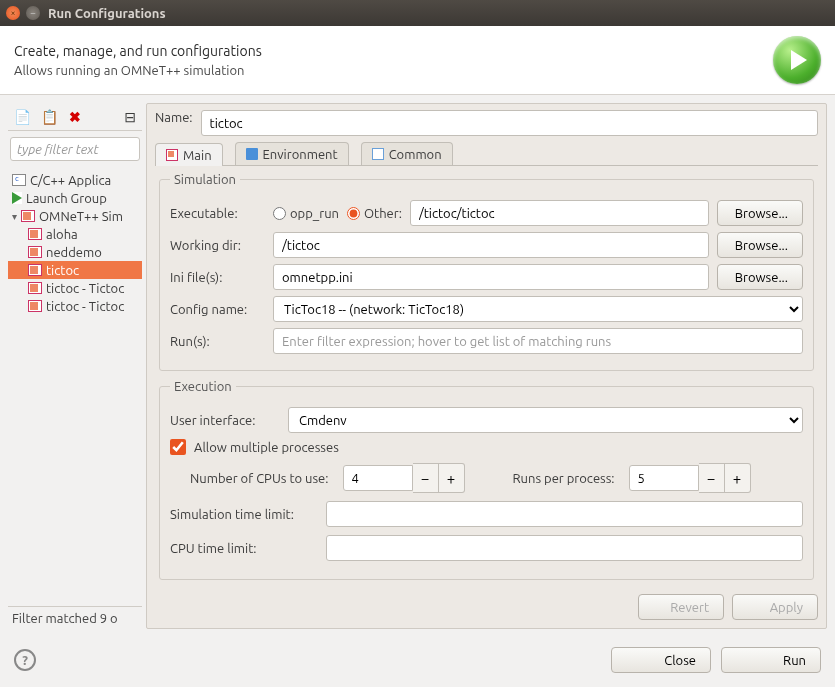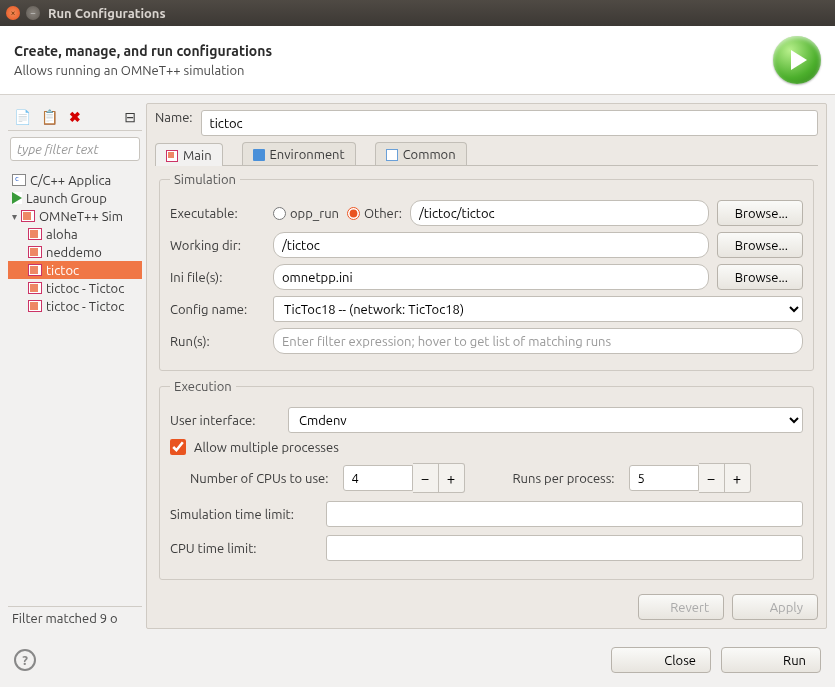--- a/index.html
+++ b/index.html
@@ -7,21 +7,21 @@
 
 .titlebar { height: 26px; background: linear-gradient(#4f4a44, #3c3834); display: flex; align-items: center; padding: 0 6px; gap: 8px; }
 .tb-btns { display: flex; gap: 6px; }
 .tb-btn { width: 14px; height: 14px; border-radius: 50%; display:flex;align-items:center;justify-content:center;font-size:9px;color:#5c2b00;}
 .tb-close { background: radial-gradient(#f28c59,#e95420); }
 .tb-min { background: radial-gradient(#8a847d,#5f5a54); color:#ccc;}
 .tb-title { color: #d9d4cf; font-weight: bold; font-size: 13px; }
 
 .header { padding: 10px 14px 10px 14px; background: #fff; border-bottom: 1px solid #d6d2cd; display:flex; align-items:center; }
 .header-text { flex:1; }
-.header h1 { font-size: 14px; font-weight: bold; color: #2b2b2b; }
+.header h1 { font-size: 14px; font-weight: normal; color: #2b2b2b; }
 .header p { font-size: 13px; color: #4a4a4a; margin-top: 4px; }
 .run-glyph { width:48px;height:48px;border-radius:50%;background:radial-gradient(circle at 35% 30%, #b8f08c, #4caf2c 60%, #2e7d1a);display:flex;align-items:center;justify-content:center;box-shadow:0 1px 2px rgba(0,0,0,.3), inset 0 2px 4px rgba(255,255,255,.6);}
 .run-glyph::after{content:"";border-left:16px solid #fff;border-top:10px solid transparent;border-bottom:10px solid transparent;margin-left:4px;}
 
 .body { display:flex; height: 542px; padding: 8px; gap: 4px;}
 .left { width: 134px; display:flex;flex-direction:column; }
 .toolbar { height: 28px; display:flex;align-items:center;gap:10px;padding:0 6px;border-bottom:1px solid #d0ccc6;}
 .toolbar span{font-size:14px;cursor:pointer;}
 .filter { margin:6px 2px; }
 .filter input { width:100%; padding:4px 6px; border:1px solid #c8c4be; border-radius:3px; background:#fff; font-style:italic;color:#888;}
@@ -35,34 +35,34 @@
 .ticon.cfg{background:#fff;border-color:#c36;}
 .ticon.cfg::after{content:"";position:absolute;left:1px;top:1px;width:8px;height:8px;background:#e86;}
 .arrow{font-size:10px;color:#666;}
 .filter-status{padding:4px;color:#444;border-top:1px solid #d0ccc6;}
 
 .right { flex:1; display:flex;flex-direction:column; border:1px solid #cfcac3; border-radius:2px; background:#ede9e4; padding:6px 8px 8px 8px;}
 .namerow{display:flex;align-items:flex-start;gap:8px;margin-bottom:6px;}
 .namerow input{flex:1;padding:5px 8px;border:1px solid #c2beb7;border-radius:3px;background:#fff;}
 
 .tabs{display:flex;border-bottom:1px solid #c2beb7;}
-.tab{padding:4px 10px;border:1px solid #c2beb7;border-bottom:none;background:#e6e2db;border-radius:4px 4px 0 0;margin-right:19px;display:flex;align-items:flex-end;gap:5px;cursor:pointer;}
+.tab{padding:4px 10px;border:1px solid #c2beb7;border-bottom:none;background:#e6e2db;border-radius:4px 4px 0 0;margin-right:12px;display:flex;align-items:center;gap:5px;cursor:pointer;}
 .tab.active{background:#f2f1f0;position:relative;top:1px;}
 .tabicon{width:12px;height:12px;display:inline-block;}
 .tabicon.main{background:#fff;border:1px solid #c36;}
 .tabicon.main::after{content:"";display:block;width:6px;height:6px;background:#e86;margin:1px;}
 .tabicon.env{background:#4a90d9;border-radius:1px;}
 .tabicon.com{background:#fff;border:1px solid #6aa0d8;}
 
 .tabbody{flex:1;padding:6px 4px 0 4px;overflow:auto;}
 fieldset{border:1px solid #cfcac3;border-radius:3px;padding:8px 10px 10px 10px;margin-bottom:8px;}
 legend{padding:0 4px;color:#555;}
 .row{display:flex;align-items:center;gap:8px;margin:6px 0;}
 .row label.col{width:95px;}
-.row input[type=text]{flex:1;padding:5px 8px;border:1px solid #c2beb7;border-radius:11px;background:#fff;}
+.row input[type=text]{flex:1;padding:5px 8px;border:1px solid #c2beb7;border-radius:3px;background:#fff;}
 .row select{flex:1;padding:4px 6px;border:1px solid #c2beb7;border-radius:3px;background:#fff;}
 .btn{padding:5px 14px;border:1px solid #b8b3ab;border-radius:4px;background:linear-gradient(#fafaf8,#e8e5df);cursor:pointer;min-width:86px;text-align:right;}
 .btn:disabled{color:#aaa;}
 .radio{display:flex;align-items:center;gap:4px;}
 input[type=radio]{accent-color:#e95420;}
 input[type=checkbox]{accent-color:#e95420;width:16px;height:16px;}
 .sel-hl{background:#f5b496;}
 .spin{display:flex;align-items:center;}
 .spin input{width:70px;padding:5px 8px;border:1px solid #c2beb7;border-radius:3px 0 0 3px;background:#fff;}
 .spin button{width:26px;height:30px;border:1px solid #c2beb7;background:#f4f2ee;cursor:pointer;font-size:15px;line-height:1;}

